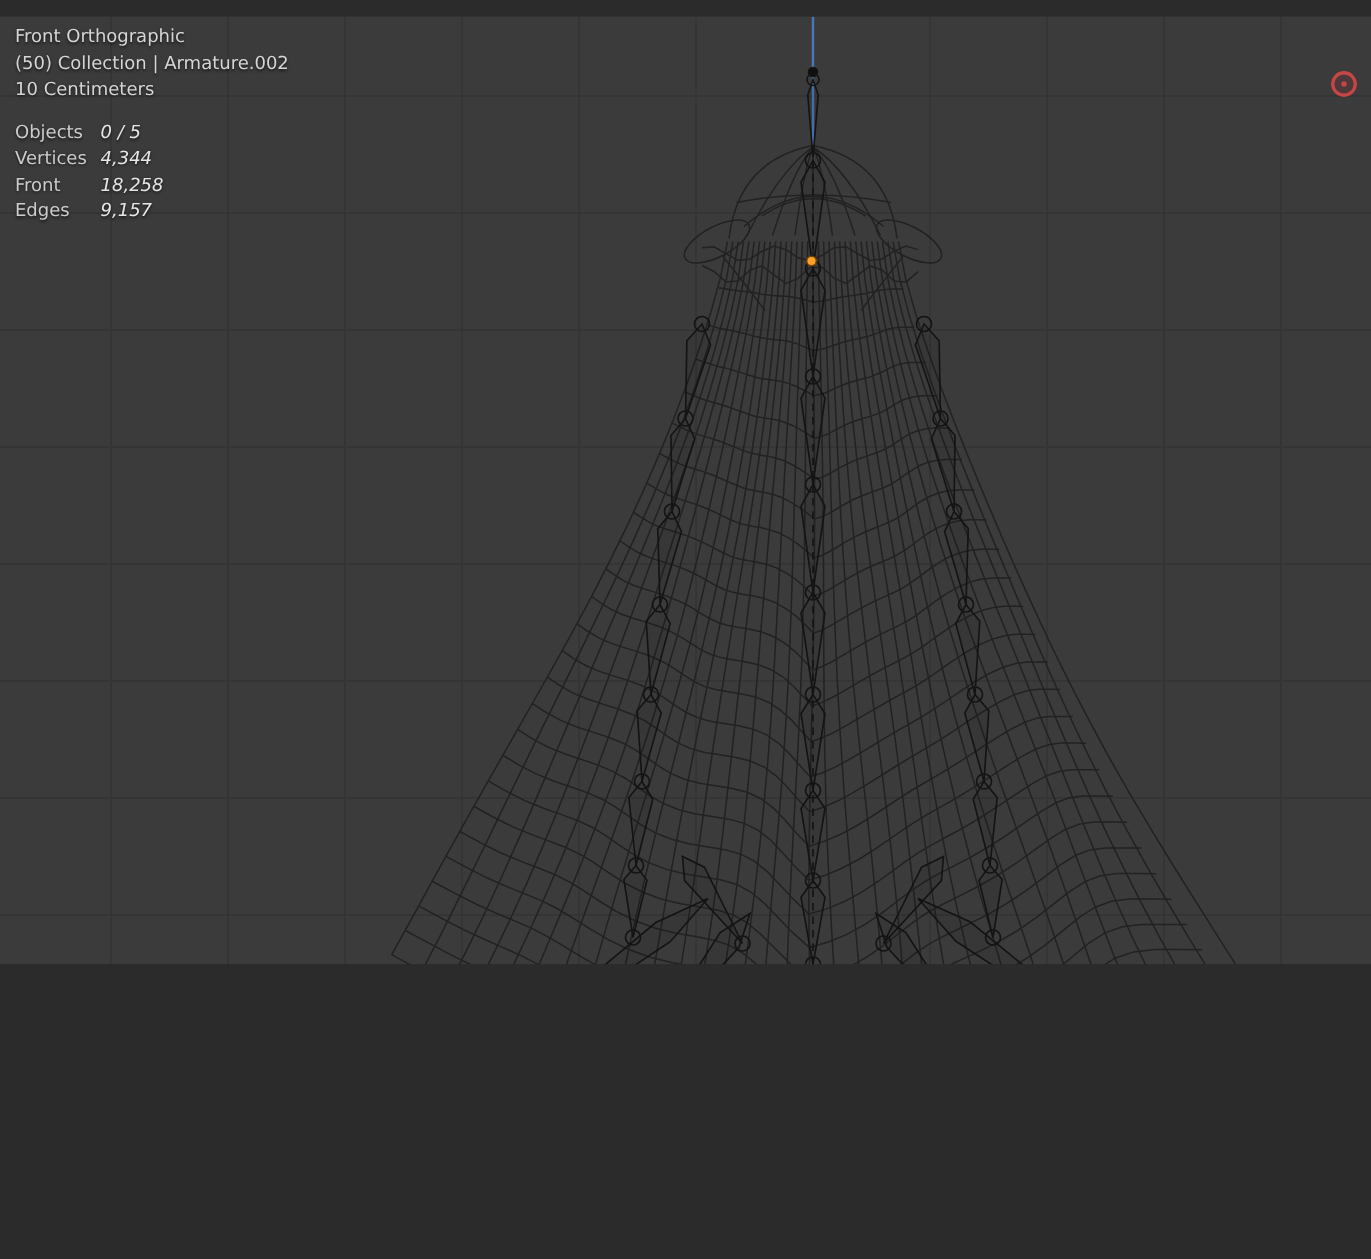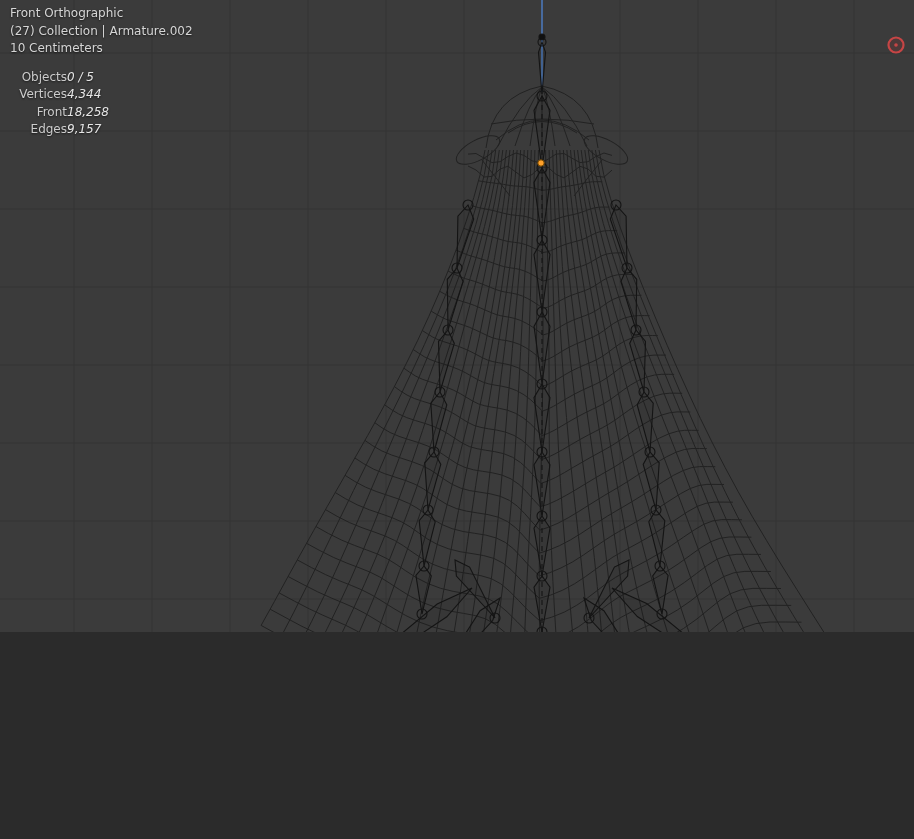--- a/index.html
+++ b/index.html
@@ -1,21 +1,21 @@
 <!DOCTYPE html>
 <html><head>
 <meta charset="utf-8">
 <style>
   html,body{margin:0;padding:0;background:#2b2b2b;}
-  .viewport{position:relative;width:914px;height:632px;overflow:hidden;font-family:"DejaVu Sans","Liberation Sans",sans-serif;}
+  .viewport{position:relative;width:914px;height:632px;overflow:hidden;font-family:"DejaVu Sans","Liberation Sans",sans-serif;margin-top:11px;}
   .viewport svg{position:absolute;left:0;top:0;display:block;}
   .overlay{position:absolute;top:5px;left:10px;font-size:12px;line-height:17.5px;
            color:#d6d6d6;text-shadow:0 1px 2px rgba(0,0,0,.6);user-select:none;}
   .ovl-line{white-space:nowrap;}
-  .stats{margin-top:11px;text-align:right;}
+  .stats{margin-top:11px;}
   .stat-row{display:flex;white-space:nowrap;}
   .stat-label{width:57px;color:#cccccc;}
   .stat-value{color:#e6e6e6;font-style:italic;}
 </style>
 </head>
 <body>
 
 <div class="viewport" style="background: rgb(59, 59, 59);">
   <svg id="scene" width="914" height="839" viewBox="0 0 914 839">
       <g stroke="#343434" stroke-width="1">
@@ -197,21 +197,21 @@
         <circle cx="541" cy="163" r="3.2" fill="#ffa12b" stroke="#6e4400" stroke-width="1"></circle>
         <g>
           <circle cx="896" cy="45" r="7.5" fill="rgba(140,50,50,0.22)" stroke="#c64545" stroke-width="2.2"></circle>
           <circle cx="896" cy="45" r="1.8" fill="#c64545"></circle>
         </g>
       </g>
     </svg>
 
   <div class="overlay">
     <div class="ovl-line">Front Orthographic</div>
-    <div class="ovl-line">(27) Collection | Armature.002</div>
+    <div class="ovl-line">(50) Collection | Armature.002</div>
     <div class="ovl-line">10 Centimeters</div>
     <div class="stats">
       <div class="stat-row">
         <span class="stat-label">Objects</span>
         <span class="stat-value">0 / 5</span>
       </div>
       <div class="stat-row">
         <span class="stat-label">Vertices</span>
         <span class="stat-value">4,344</span>
       </div>

